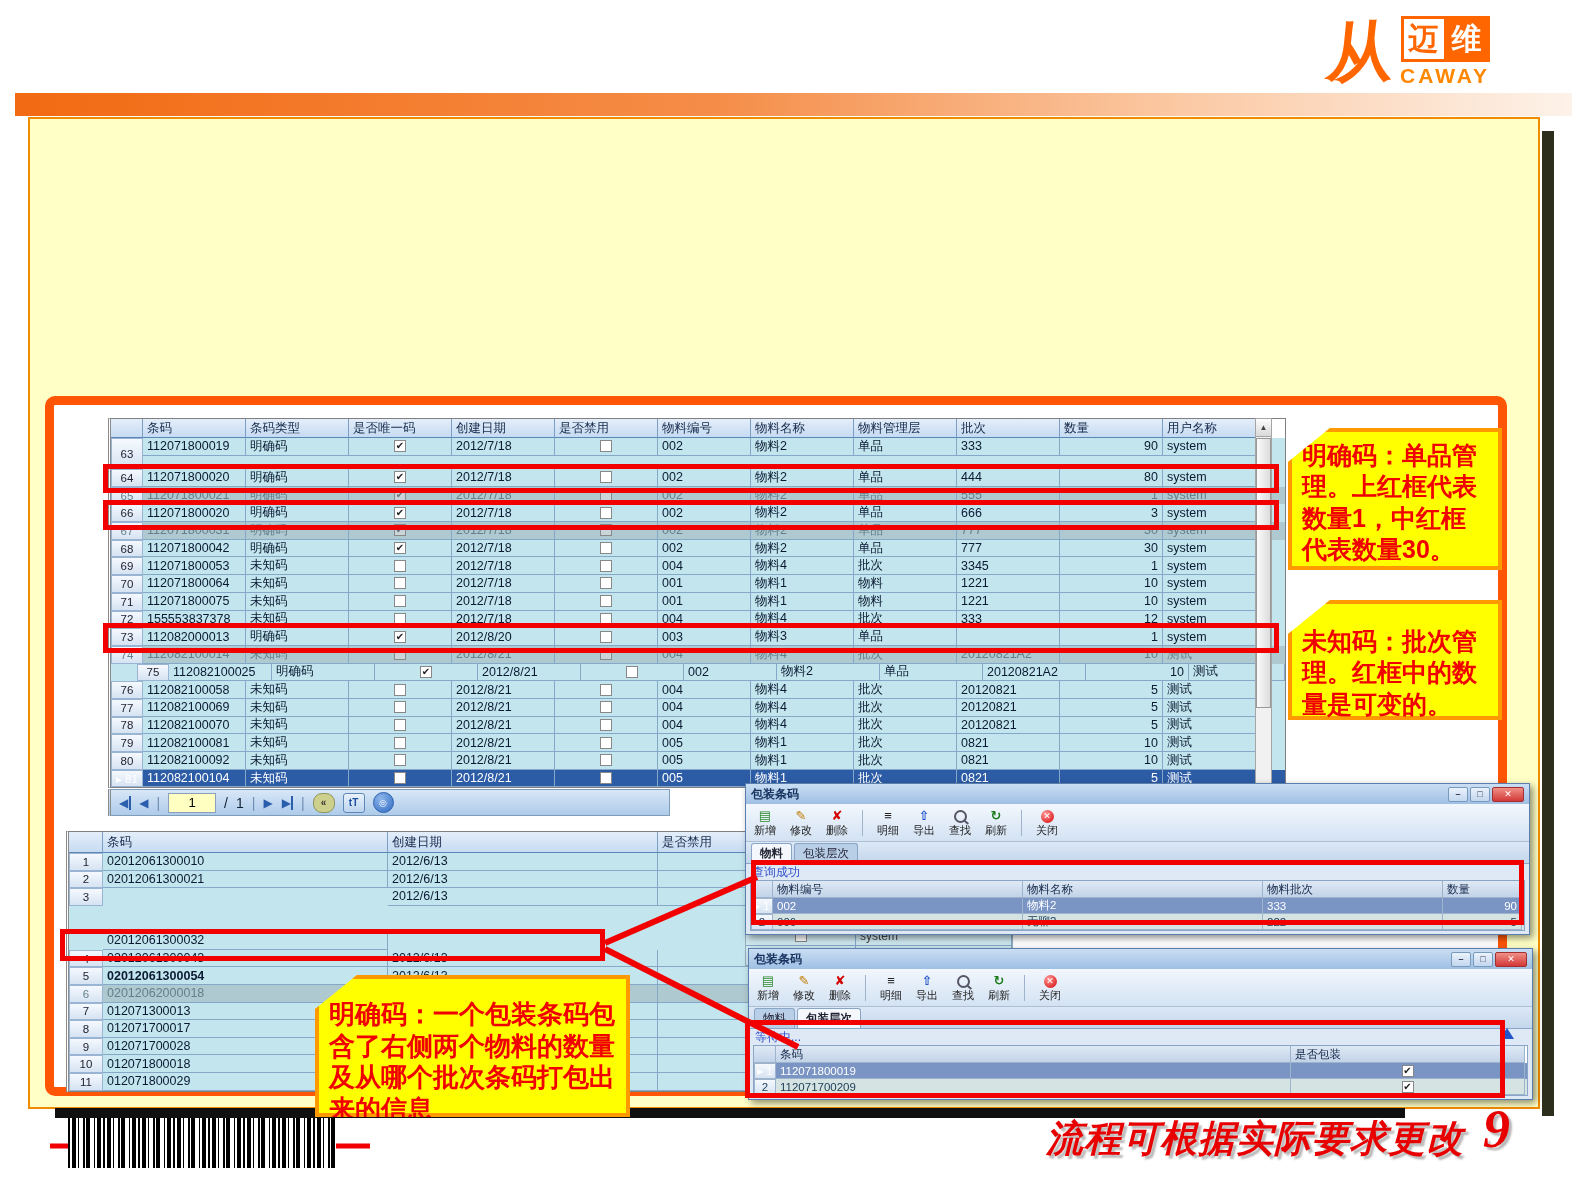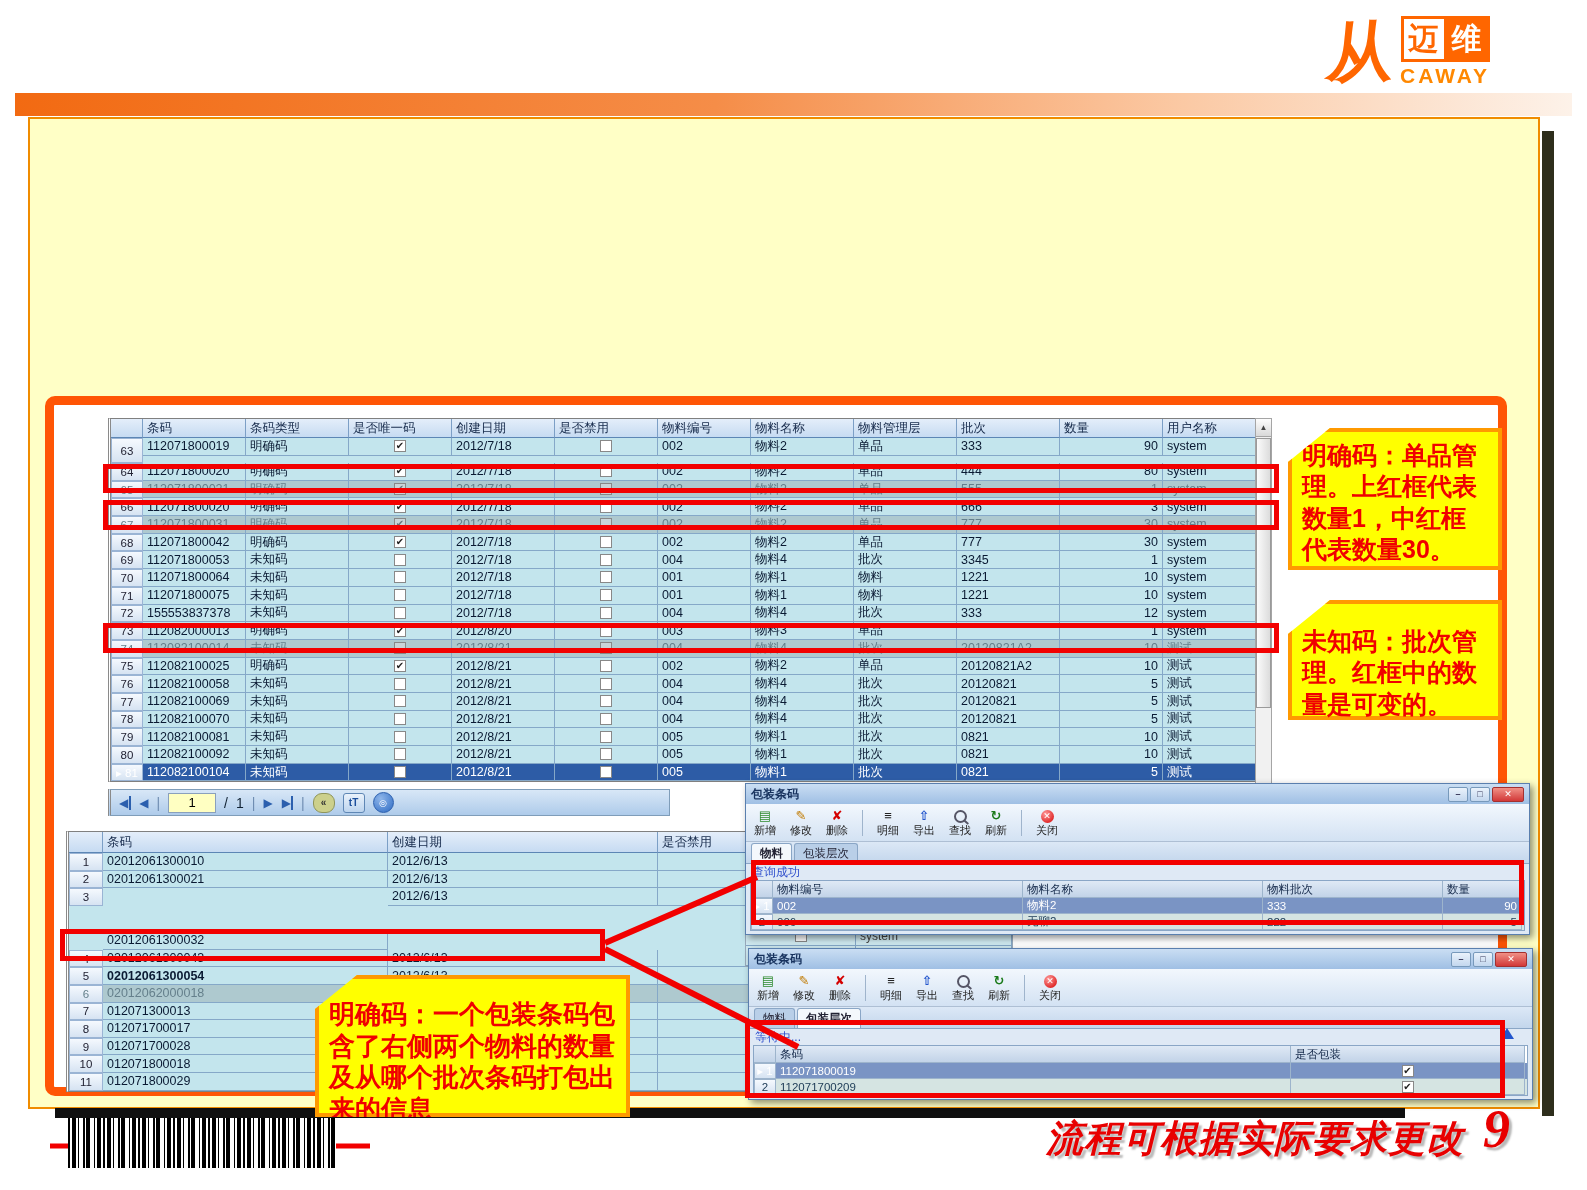--- a/index.html
+++ b/index.html
@@ -178,21 +178,21 @@
         <div class="t-cell" style="width: 103px; height: 19px;">创建日期</div>
         <div class="t-cell" style="width: 103px; height: 19px;">是否禁用</div>
         <div class="t-cell" style="width: 93px; height: 19px;">物料编号</div>
         <div class="t-cell" style="width: 103px; height: 19px;">物料名称</div>
         <div class="t-cell" style="width: 103px; height: 19px;">物料管理层</div>
         <div class="t-cell" style="width: 103px; height: 19px;">批次</div>
         <div class="t-cell" style="width: 103px; height: 19px;">数量</div>
         <div class="t-cell" style="width: 96px; height: 19px;">用户名称</div>
       </div>
       <div class="t-row row-normal">
-        <div class="t-cell num-cell" style="width: 32px; height: 25px;">63</div>
+        <div class="t-cell num-cell" style="width: 32px; height: 31px;">63</div>
         <div class="t-cell" style="width: 103px; height: 17.7px;">112071800019</div>
         <div class="t-cell" style="width: 103px; height: 17.7px;">明确码</div>
         <div class="t-cell cbw" style="width: 103px; height: 17.7px;">
           <span class="cb on"></span>
         </div>
         <div class="t-cell" style="width: 103px; height: 17.7px;">2012/7/18</div>
         <div class="t-cell cbw" style="width: 103px; height: 17.7px;">
           <span class="cb"></span>
         </div>
         <div class="t-cell" style="width: 93px; height: 17.7px;">002</div>
@@ -394,21 +394,21 @@
           <span class="cb"></span>
         </div>
         <div class="t-cell" style="width: 93px; height: 17.7px;">004</div>
         <div class="t-cell" style="width: 103px; height: 17.7px;">物料4</div>
         <div class="t-cell" style="width: 103px; height: 17.7px;">批次</div>
         <div class="t-cell" style="width: 103px; height: 17.7px;">20120821A2</div>
         <div class="t-cell qty" style="width: 103px; height: 17.7px;">10</div>
         <div class="t-cell" style="width: 96px; height: 17.7px;">测试</div>
       </div>
       <div class="t-row row-normal">
-        <div class="t-cell num-cell" style="width: 32px; height: 17.7px;">75</div>
+        <div class="t-cell num-cell" style="width: 32px; height: 17.7px; margin-left: 26px;">75</div>
         <div class="t-cell" style="width: 103px; height: 17.7px;">112082100025</div>
         <div class="t-cell" style="width: 103px; height: 17.7px;">明确码</div>
         <div class="t-cell cbw" style="width: 103px; height: 17.7px;">
           <span class="cb on"></span>
         </div>
         <div class="t-cell" style="width: 103px; height: 17.7px;">2012/8/21</div>
         <div class="t-cell cbw" style="width: 103px; height: 17.7px;">
           <span class="cb"></span>
         </div>
         <div class="t-cell" style="width: 93px; height: 17.7px;">002</div>

